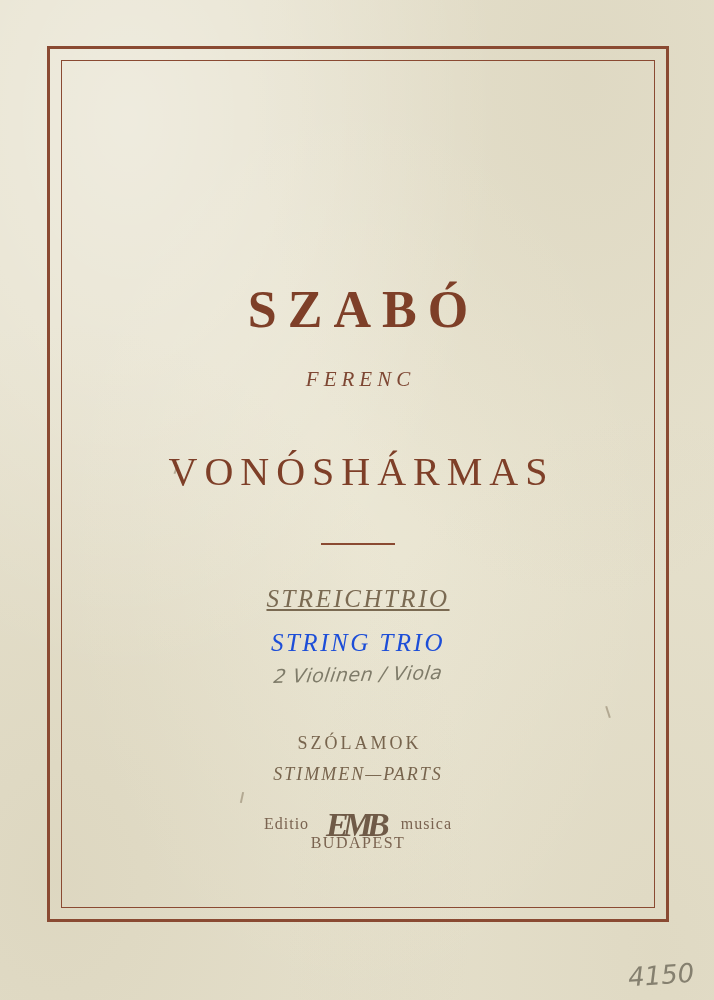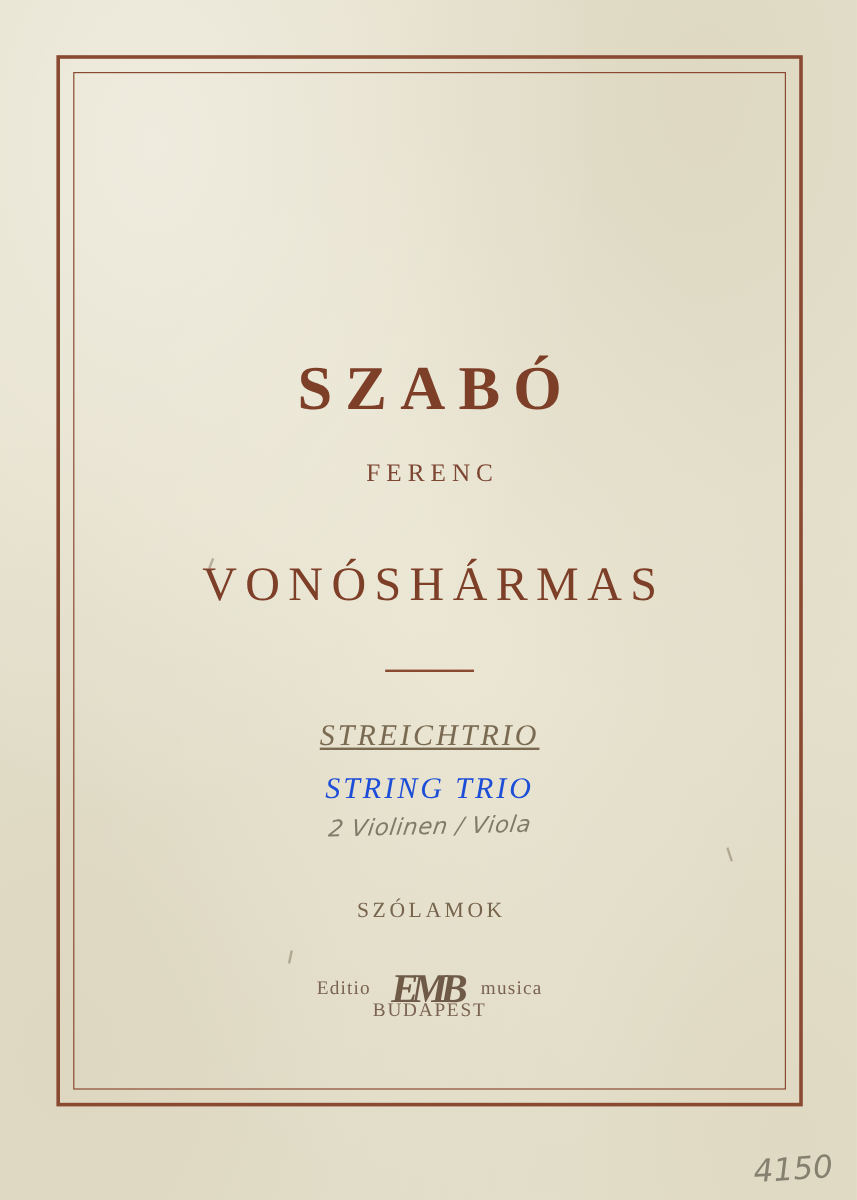--- a/index.html
+++ b/index.html
@@ -66,20 +66,21 @@
     font-weight: 700;
     text-indent: 11px;
     font-family: "Liberation Serif", serif;
   }
   .composer-firstname {
     margin-top: 28px;
     font-size: 21px;
     letter-spacing: 5px;
     color: #7e4733;
     text-indent: 5px;
+    font-style: italic;
   }
   .work-title {
     margin-top: 56px;
     font-size: 40px;
     letter-spacing: 7px;
     color: #7e3f28;
     text-indent: 7px;
   }
   .rule-divider {
     margin-top: 48px;
@@ -206,20 +207,21 @@
 
     <div class="work-title">VONÓSHÁRMAS</div>
 
     <div class="rule-divider"></div>
 
     <div class="subtitle-de">STREICHTRIO</div>
     <div class="subtitle-en">STRING TRIO</div>
     <div class="handwritten-note">2 Violinen / Viola</div>
 
     <div class="parts-hu">SZÓLAMOK</div>
+    <div class="parts-de-en">STIMMEN—PARTS</div>
 
     <div class="publisher">
       <div class="publisher-line1">
         <span class="publisher-editio">Editio</span>
         <span class="publisher-monogram">EMB</span>
         <span class="publisher-musica">musica</span>
       </div>
       <div class="publisher-budapest">BUDAPEST</div>
     </div>
   </div>

